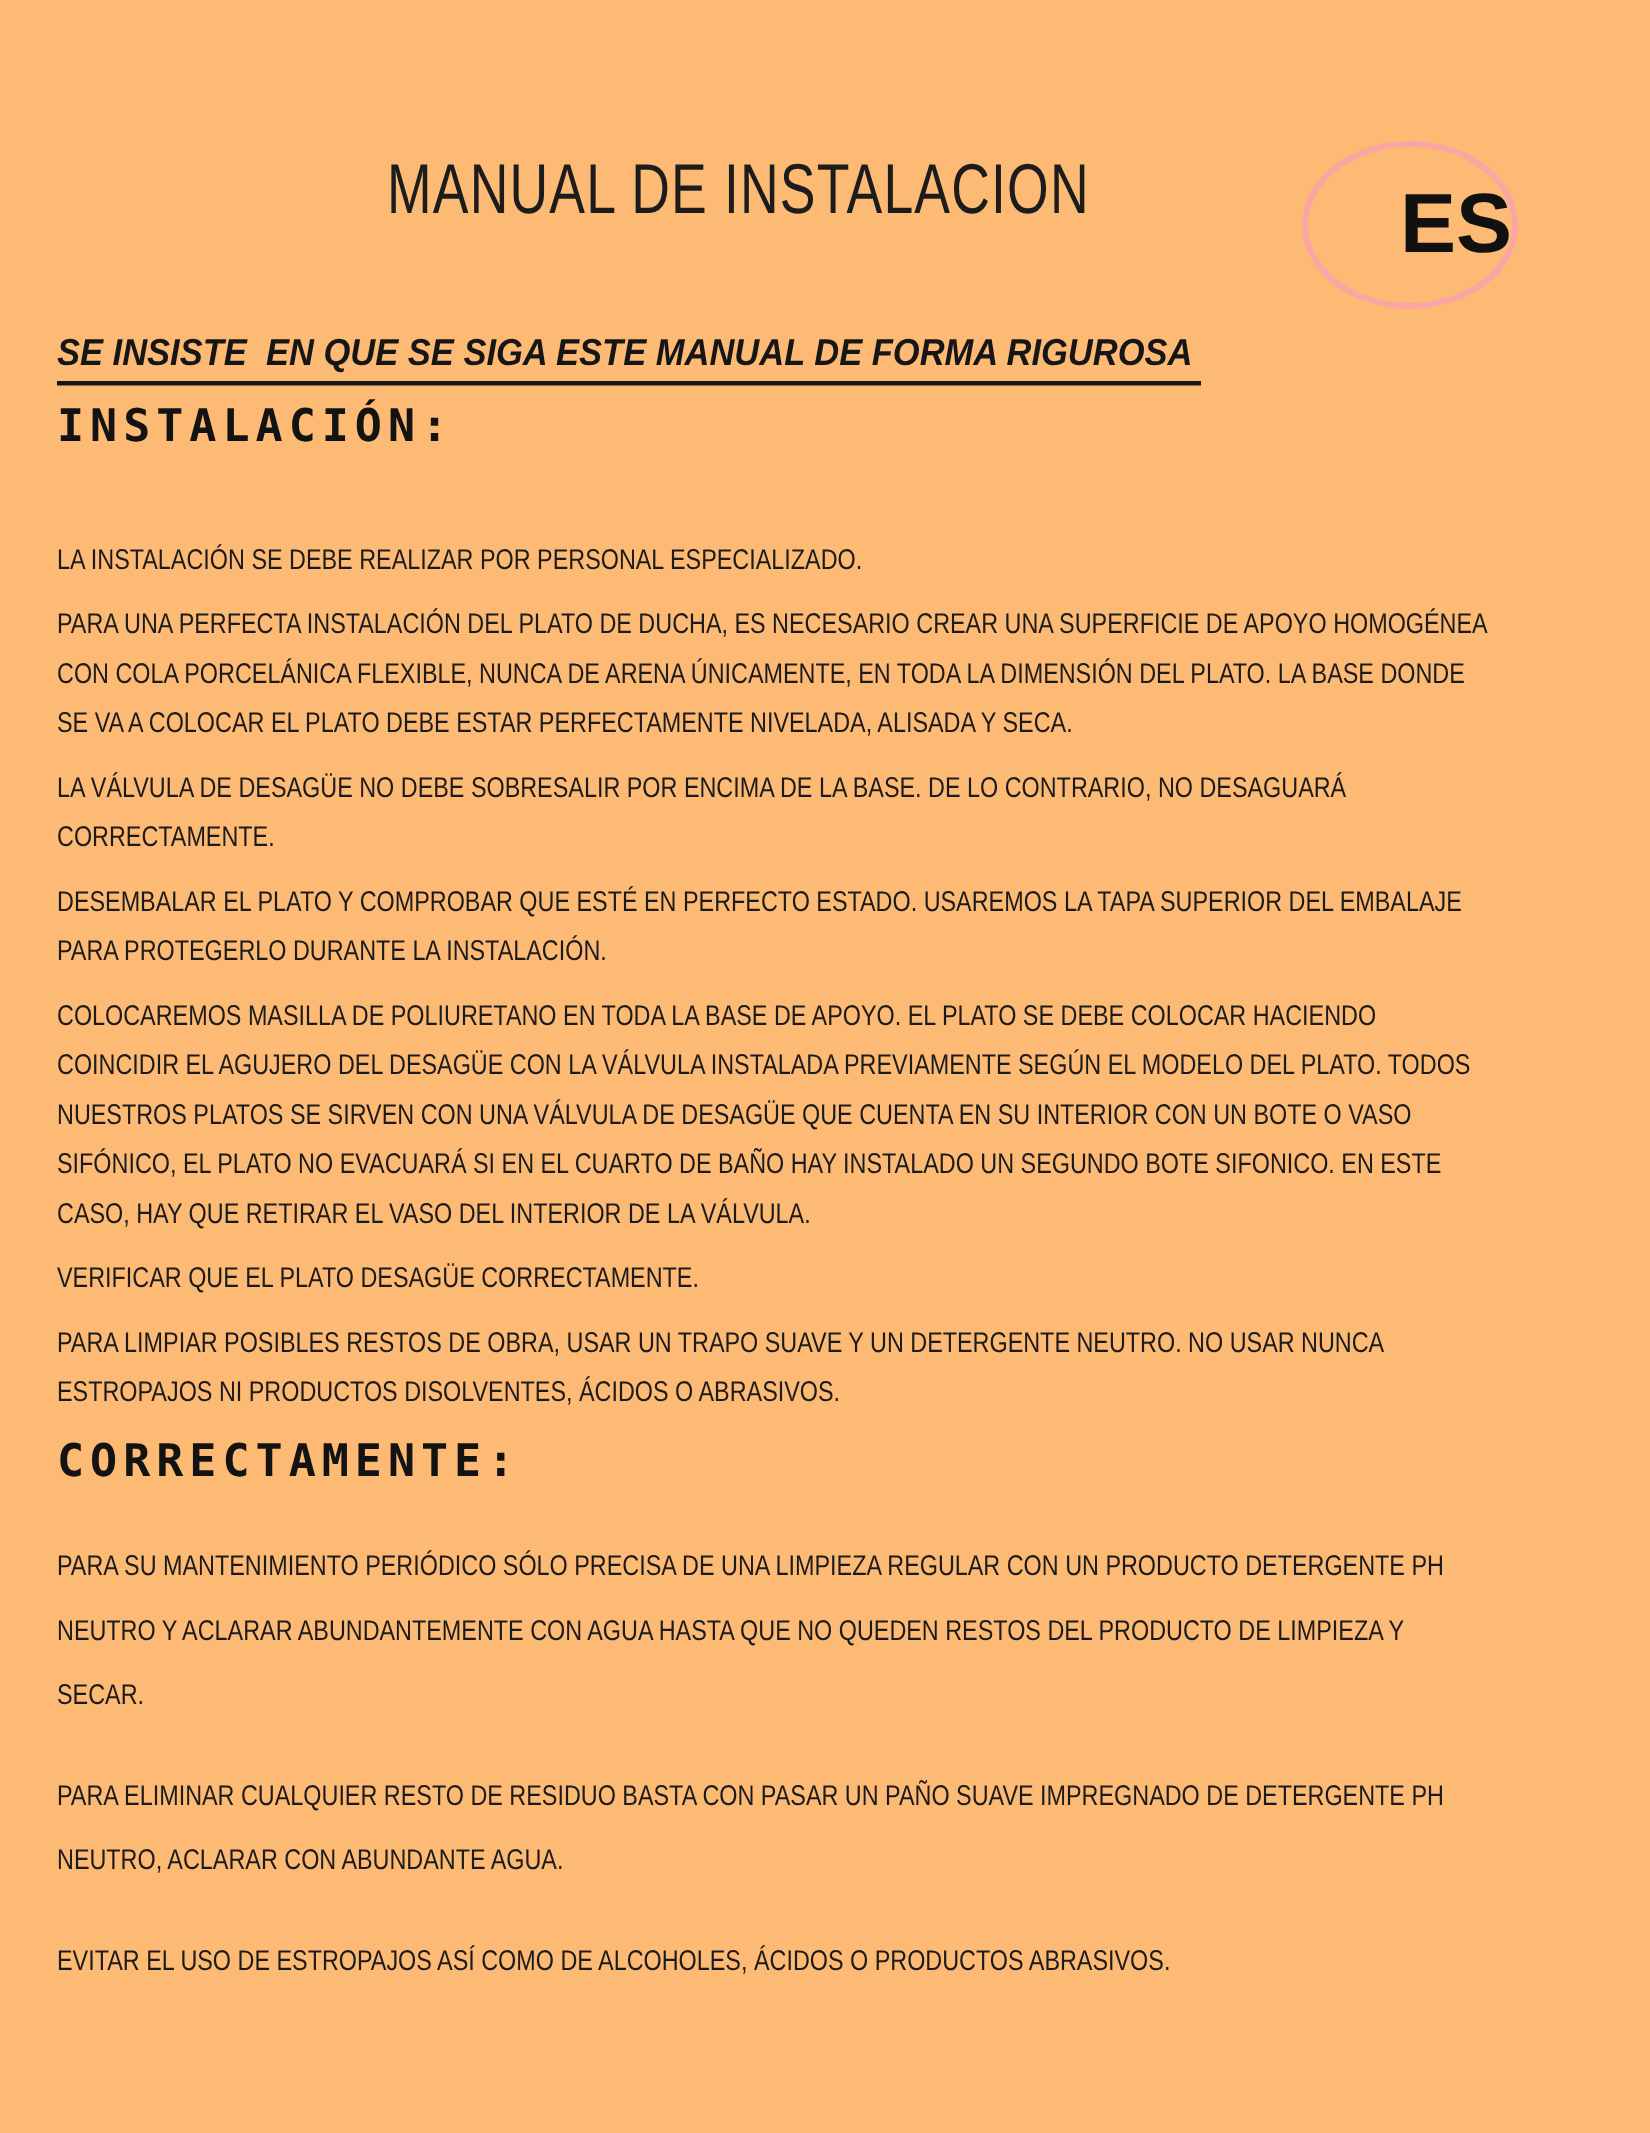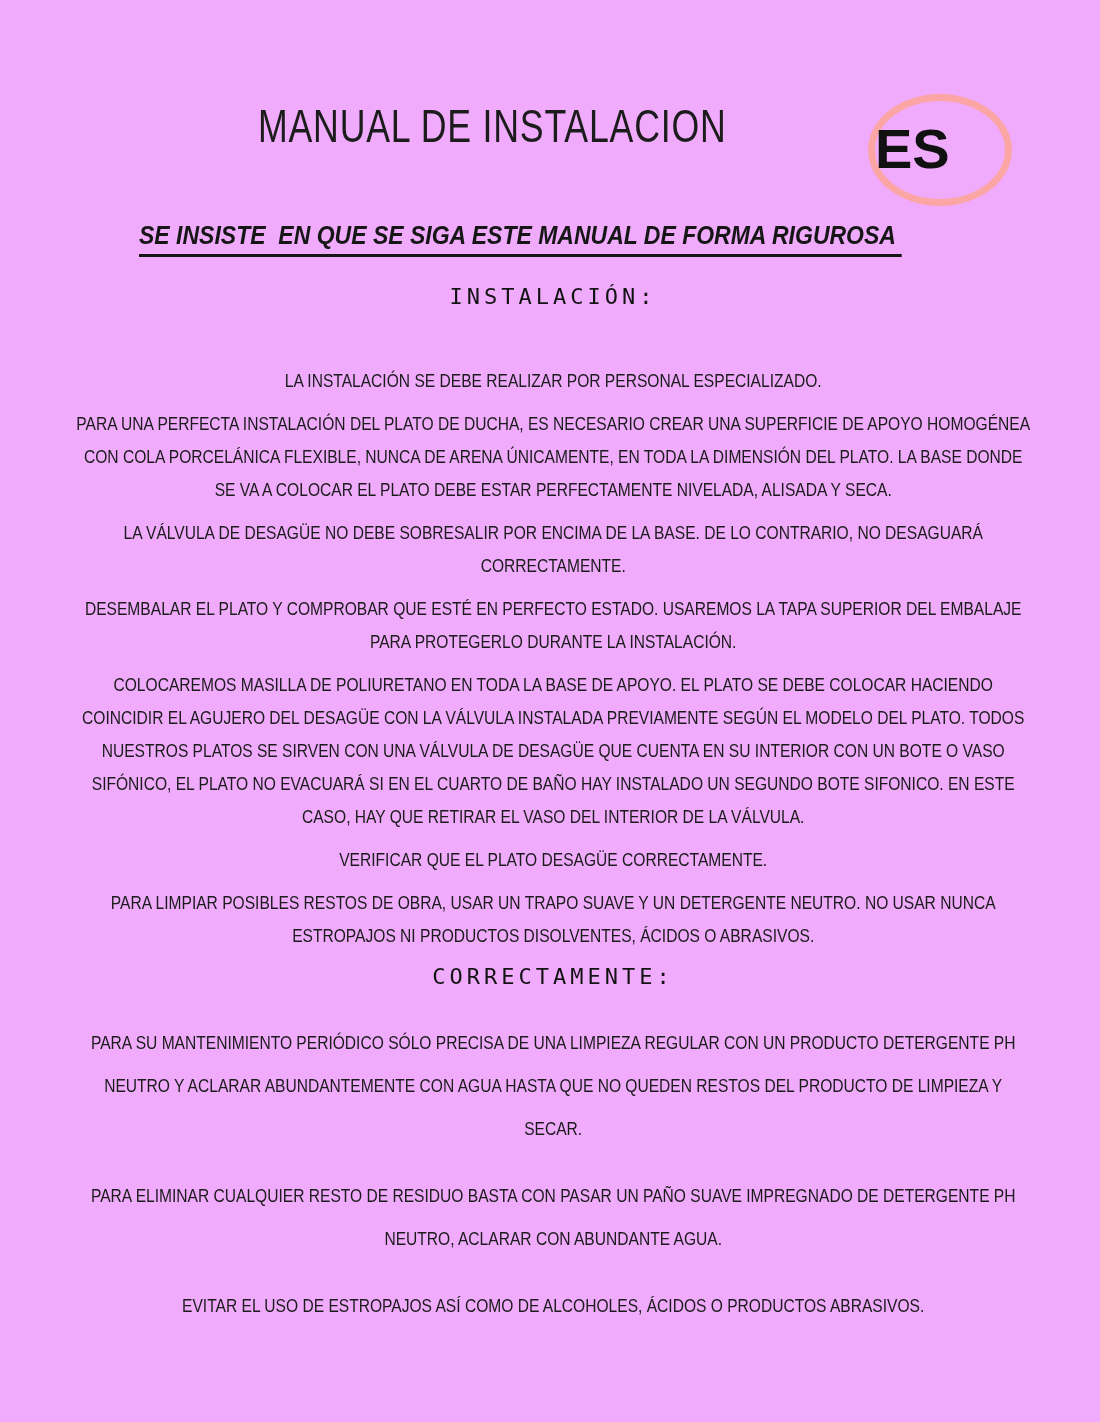--- a/index.html
+++ b/index.html
@@ -4,21 +4,21 @@
 <style>
   html, body {
     margin: 0;
     padding: 0;
     background: #ffffff;
   }
   .doc {
     position: relative;
     width: 1100px;
     height: 1422px;
-    background: #f0abfc;
+    background: #fdba74;
     overflow: hidden;
     font-family: "Liberation Sans", sans-serif;
     color: #1a1a1a;
   }
   .title {
     position: absolute;
     left: 258px;
     top: 100px;
     margin: 0;
     font-family: "Liberation Sans", sans-serif;
@@ -30,61 +30,60 @@
     transform: scaleX(0.76);
     transform-origin: 0 0;
     white-space: nowrap;
   }
   .badge {
     position: absolute;
     left: 868px;
     top: 94px;
     width: 144px;
     height: 112px;
-    border: 7px solid #fca5a5;
+    border: 4px solid #fca5a5;
     border-radius: 50%;
     box-sizing: border-box;
     display: flex;
     align-items: center;
-    justify-content: flex-start;
+    justify-content: flex-end;
   }
   .badge span {
     font-family: "Liberation Sans", sans-serif;
     font-weight: 700;
     font-size: 56px;
     letter-spacing: 0px;
     color: #111111;
     transform: translateY(-2px);
   }
   .content {
     position: absolute;
     left: 38px;
     top: 220px;
     width: 1030px;
-    text-align: center;
   }
   .subtitle {
     display: inline-block;
     margin: 0 0 10px 0;
     font-style: italic;
     font-weight: 700;
     font-size: 25px;
     line-height: 1.2;
     white-space: pre;
     color: #161616;
     border-bottom: 3px solid #161616;
     padding: 0 6px 4px 0;
     transform: scaleX(0.92);
     transform-origin: 0 0;
   }
   .section-heading {
-    margin: 17px;
+    margin: 0;
     font-family: "DejaVu Sans Mono", monospace;
-    font-weight: 400;
-    font-size: 22px;
+    font-weight: 700;
+    font-size: 30px;
     line-height: 1.2;
     letter-spacing: 4px;
     color: #131313;
     white-space: nowrap;
   }
   .sec-install .section-heading { margin-bottom: 54px; }
   .sec-maint  .section-heading { margin-top: 12px; margin-bottom: 30px; }
   .para {
     margin: 0 0 10px 0;
     font-size: 19px;

